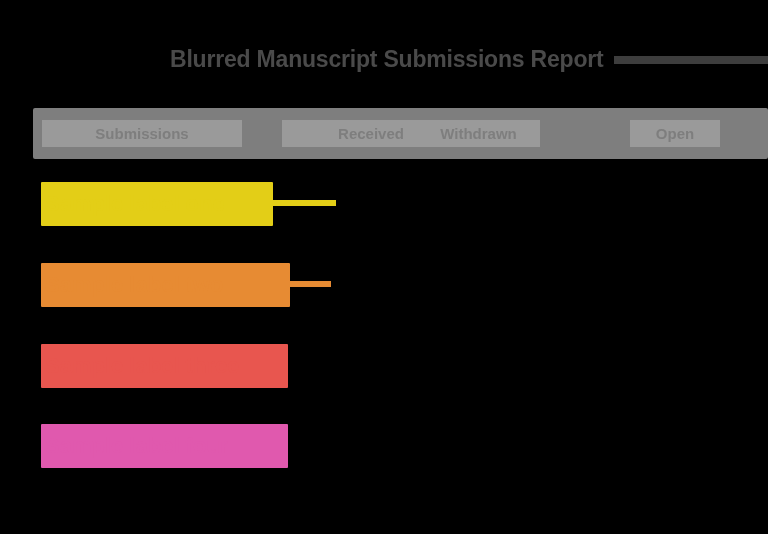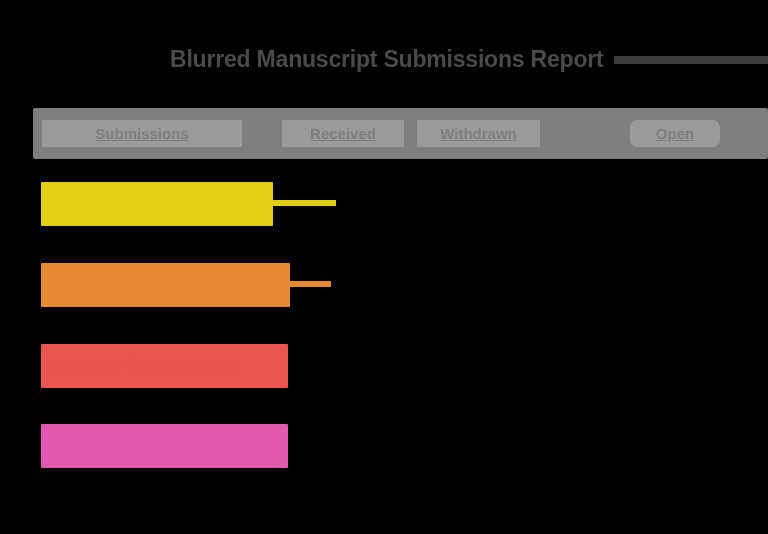--- a/index.html
+++ b/index.html
@@ -64,24 +64,23 @@
     height: 27px;
     background: #9a9a9a;
     color: #7e7e7e;
     font-size: 15px;
     font-weight: bold;
     line-height: 27px;
     text-align: center;
     white-space: nowrap;
     overflow: hidden;
     filter: blur(0.5px);
-    text-decoration: underline;
   }
   .tb-btn.b1 { left: 9px;   width: 200px; }
-  .tb-btn.b2 { left: 249px; width: 122px; }
+  .tb-btn.b2 { left: 249px; width: 122px; padding-left: 28px; }
   .tb-btn.b3 { left: 384px; width: 123px; }
   .tb-btn.b4 { left: 597px; width: 90px;  }
 
   
   .bars {
     position: absolute;
     left: 0; top: 0;
     width: 768px;
     height: 534px;
   }
@@ -124,21 +123,21 @@
 
 <div id="stage">
 
   <div class="page-title" style="color: rgb(74, 74, 74);">Blurred Manuscript Submissions Report</div>
   <div class="title-tail"></div>
 
   <div class="toolbar" style="background: rgb(126, 126, 126);">
     <div class="tb-btn b1" style="background: rgb(154, 154, 154); color: rgb(126, 126, 126);">Submissions</div>
     <div class="tb-btn b2" style="background: rgb(154, 154, 154); color: rgb(126, 126, 126);">Received</div>
     <div class="tb-btn b3" style="background: rgb(154, 154, 154); color: rgb(126, 126, 126);">Withdrawn</div>
-    <div class="tb-btn b4" style="background: rgb(154, 154, 154); color: rgb(126, 126, 126); border-radius: 7px;">Open</div>
+    <div class="tb-btn b4" style="background: rgb(154, 154, 154); color: rgb(126, 126, 126);">Open</div>
   </div>
 
   <div class="bars">
 
     <div class="bar-row r1" style="width: 295px;">
       <div class="bar-fill" style="width: 232px; background: rgb(227, 206, 23);"></div>
       <div class="bar-tail" style="left: 232px; width: 63px; background: rgb(227, 206, 23);"></div>
       <div class="bar-label" style="color: rgb(227, 206, 23); max-width: 224px; overflow: hidden;">Sample label one</div>
     </div>
 

